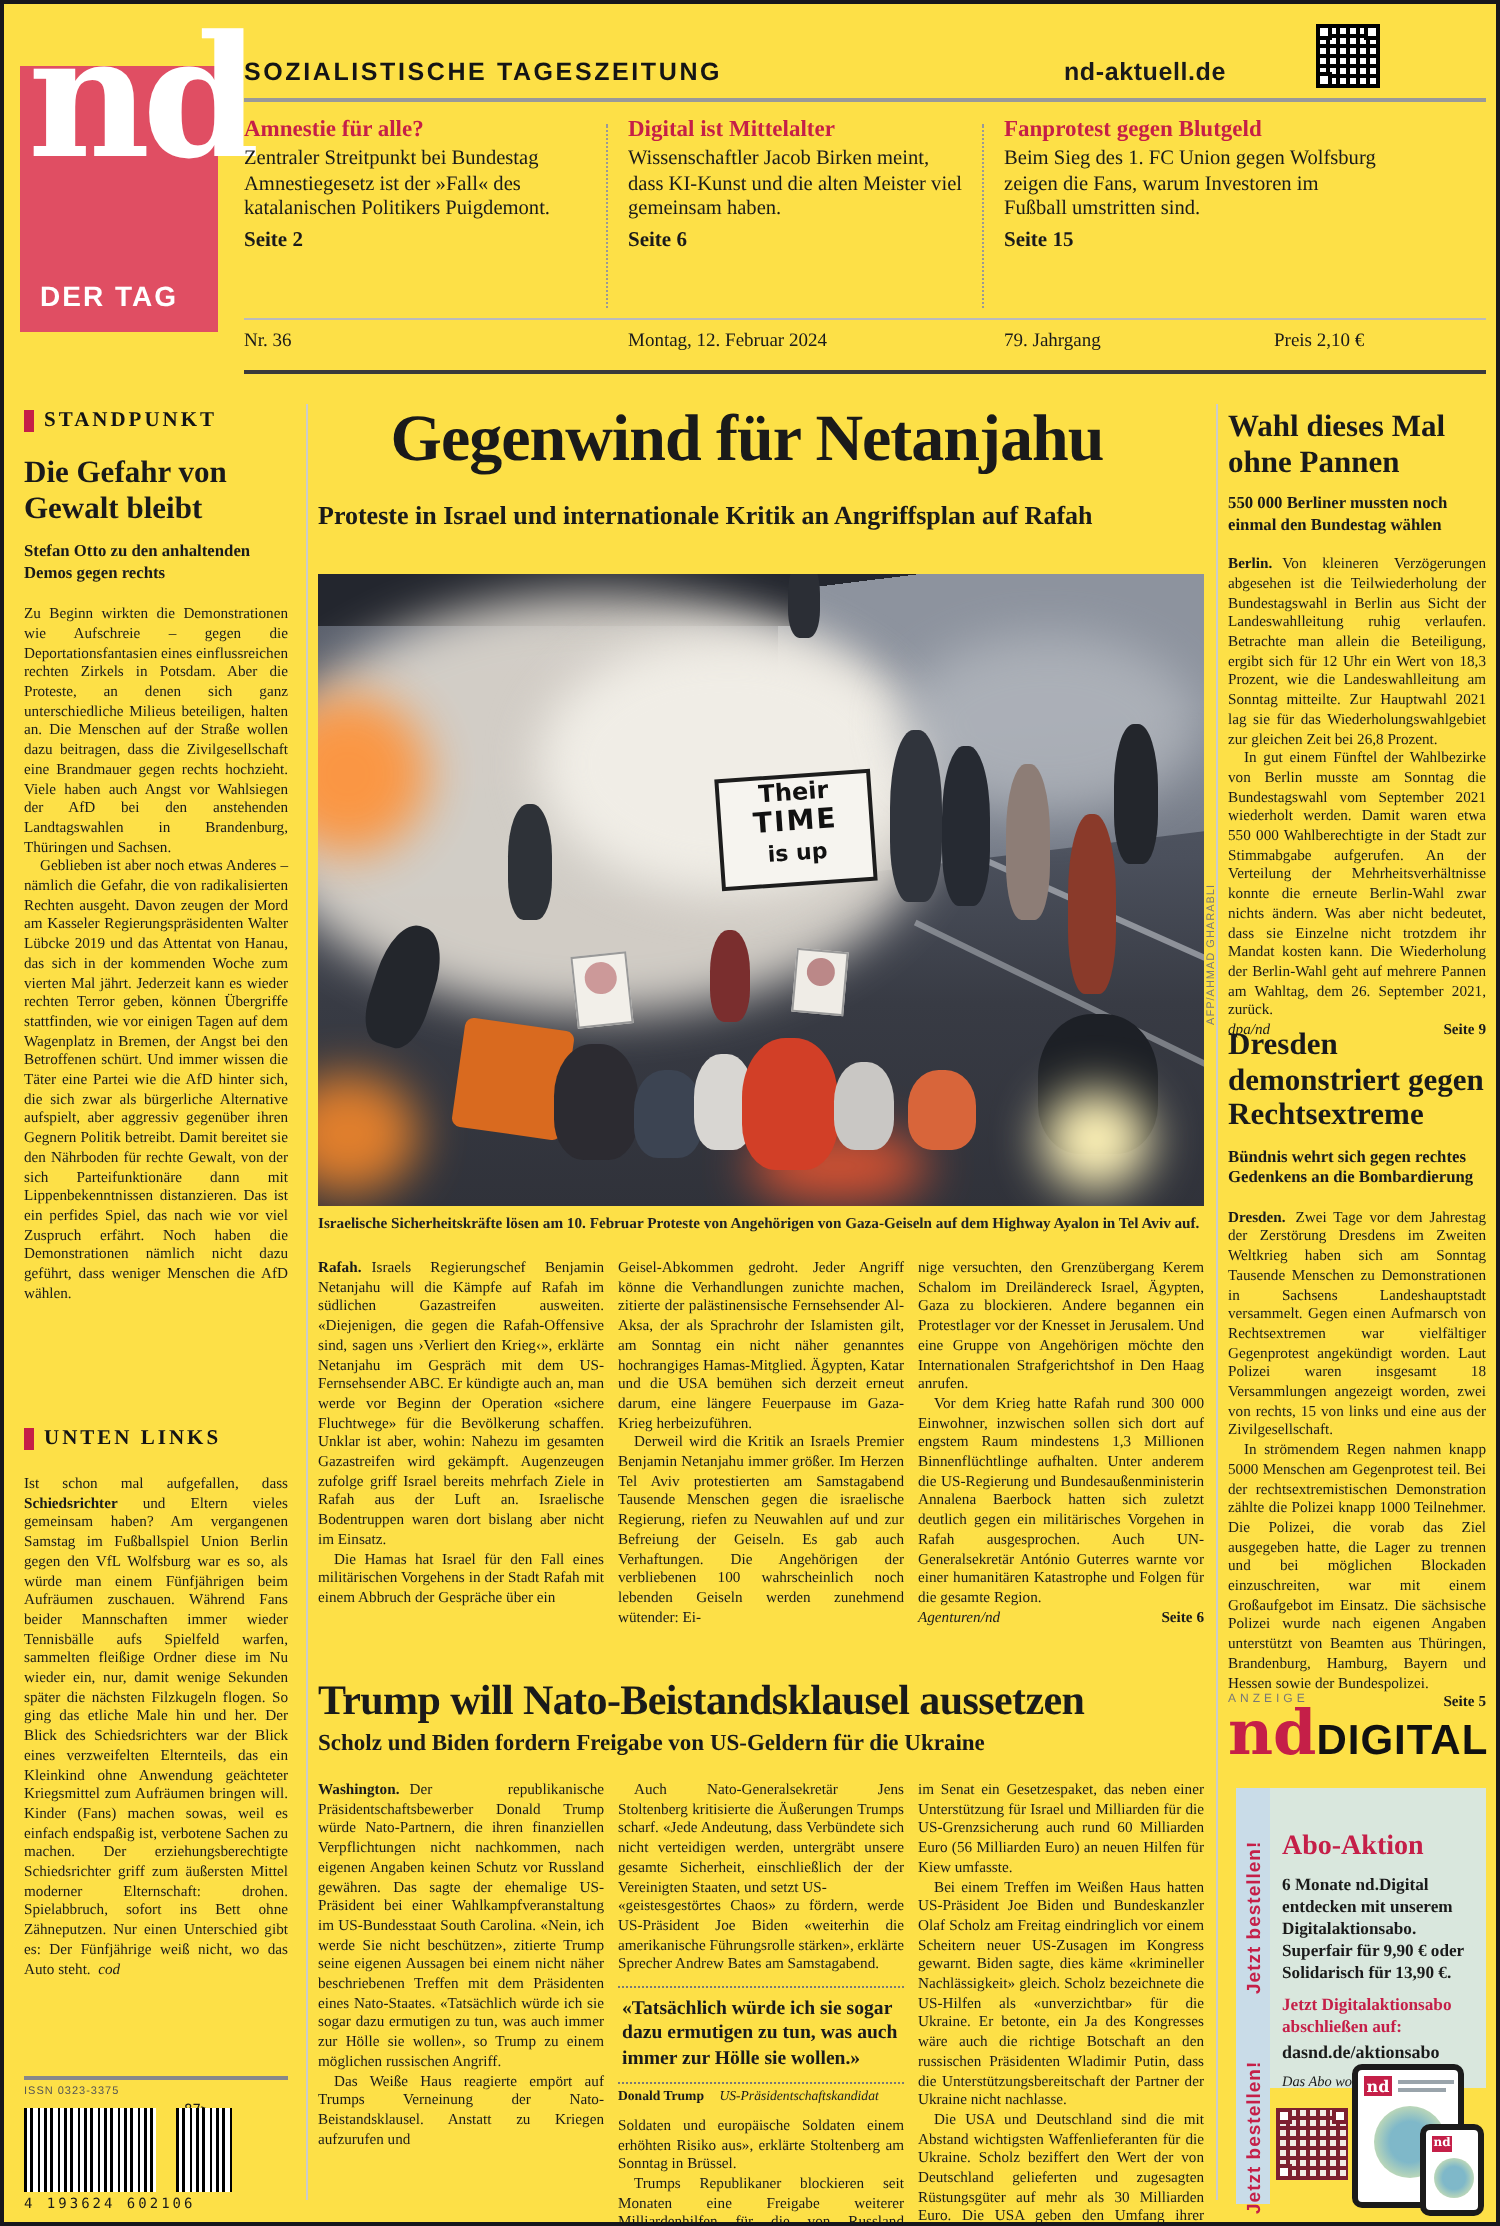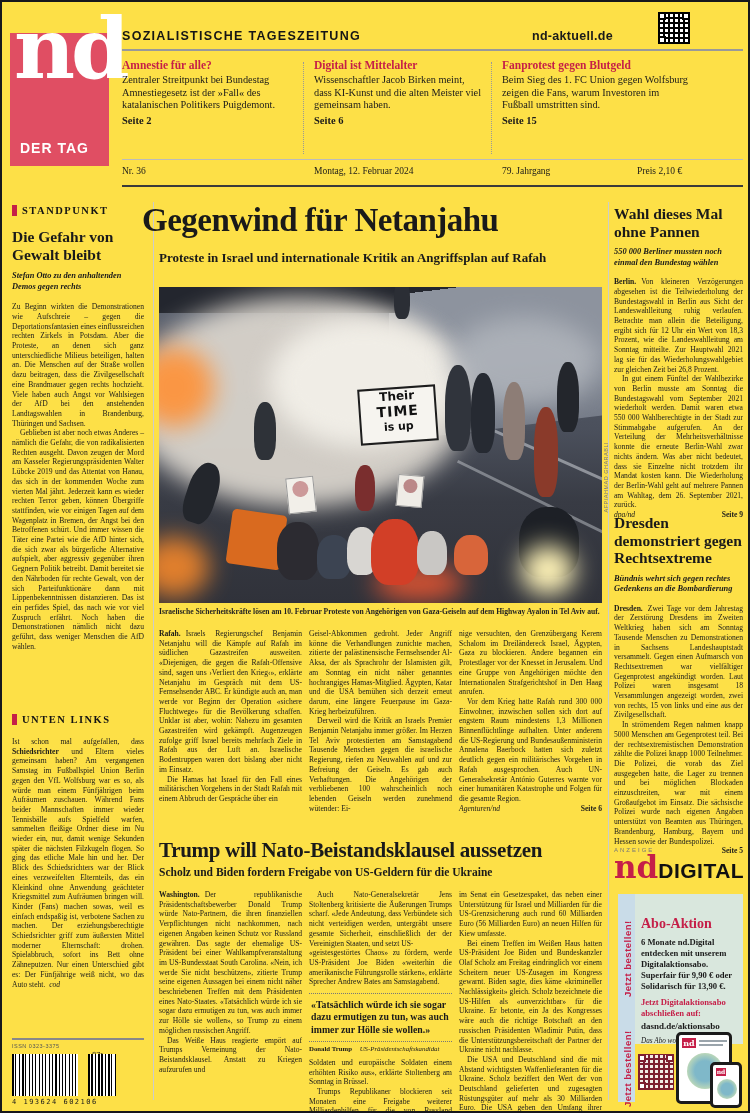--- a/index.html
+++ b/index.html
@@ -34,21 +34,21 @@
   .teaser-title{font-weight:bold;font-size:11.5px;color:#c51f48;margin:0 0 3px 0;}
   .teaser-text{font-size:10.3px;line-height:12.6px;margin:0;}
   .teaser-page{font-weight:bold;font-size:10.5px;margin-top:3px;}
   .vdot{border-left:1px dotted #999;width:0;}
   .dateline{font-size:9.5px;}
   
   .kicker{display:flex;align-items:center;gap:5px;font-family:Liberation Serif, serif;
           font-weight:bold;font-size:10.5px;letter-spacing:1.5px;color:#141414;}
   .red-tab{width:5px;height:11px;background:#c51f48;display:inline-block;}
   .h-side{font-weight:bold;font-size:15.5px;line-height:17.5px;margin:0;}
-  .sub-side{font-weight:bold;font-size:8.4px;line-height:10.6px;margin:0;font-style:italic;}
+  .sub-side{font-weight:bold;font-size:8.4px;line-height:10.6px;margin:0;}
   p.body{font-size:7.6px;line-height:9.7px;text-align:justify;margin:0;}
   p.body.ind{text-indent:8px;}
   .leadin{font-weight:bold;margin-right:5px;}
   .sigline{font-size:7.6px;line-height:9.7px;display:flex;justify-content:space-between;}
   .sig-it{font-style:italic;}
   .sig-b{font-weight:bold;}
   
   .headline-main{font-weight:bold;font-size:33px;line-height:36px;letter-spacing:-.5px;margin:0;}
   .subhead-main{font-weight:bold;font-size:13px;margin:0;}
   .headline-2{font-weight:bold;font-size:21px;letter-spacing:-.3px;margin:0;}
@@ -165,21 +165,21 @@
     <p class="body" style="margin-top:12px;"><span>Ist schon mal aufgefallen, dass </span><b>Schiedsrichter</b><span> und Eltern vieles gemeinsam haben? Am vergangenen Samstag im Fußballspiel Union Berlin gegen den VfL Wolfsburg war es so, als würde man einem Fünfjährigen beim Aufräumen zuschauen. Während Fans beider Mannschaften immer wieder Tennisbälle aufs Spielfeld warfen, sammelten fleißige Ordner diese im Nu wieder ein, nur, damit wenige Sekunden später die nächsten Filzkugeln flogen. So ging das etliche Male hin und her. Der Blick des Schiedsrichters war der Blick eines verzweifelten Elternteils, das ein Kleinkind ohne Anwendung geächteter Kriegsmittel zum Aufräumen bringen will. Kinder (Fans) machen sowas, weil es einfach endspaßig ist, verbotene Sachen zu machen. Der erziehungsberechtigte Schiedsrichter griff zum äußersten Mittel moderner Elternschaft: drohen. Spielabbruch, sofort ins Bett ohne Zähneputzen. Nur einen Unterschied gibt es: Der Fünfjährige weiß nicht, wo das Auto steht.</span>&nbsp;&nbsp;<i class="sig-it">cod</i></p>
   </div>
 
   <div class="abs rule" style="left:10px;top:1036px;width:132px;height:2px;background:#888;"></div>
   <div class="abs issn" style="left:10px;top:1041px;">ISSN 0323-3375</div>
   <div class="abs bc-suffix" style="left:90px;top:1049px;">87&gt;</div>
   <div class="abs barcode" style="left:10px;top:1052px;width:66px;height:42px;"></div>
   <div class="abs barcode" style="left:86px;top:1052px;width:28px;height:42px;"></div>
   <div class="abs bc-digits" style="left:10px;top:1096px;">4 193624 602106</div>
 
-  <h1 class="abs headline-main" style="left:140px;top:200px;width:443px;">Gegenwind für Netanjahu</h1>
+  <h1 class="abs headline-main" style="left:150px;top:200px;width:443px;text-align:center;">Gegenwind für Netanjahu</h1>
   <p class="abs subhead-main" style="left:157px;top:248px;width:443px;">Proteste in Israel und internationale Kritik an Angriffsplan auf Rafah</p>
 
   <div class="abs photo">
     <div class="ph" style="left:230px;top:-20px;width:240px;height:160px;background:linear-gradient(180deg,#23262e 0 14px,#8d939e 14px 60%,#767c88 100%);transform:skewY(-7deg);"></div>
     <div class="ph" style="left:0;top:0;width:240px;height:26px;background:#23262e;"></div>
     <div class="ph blur" style="left:-30px;top:10px;width:340px;height:210px;background:#d9d4cc;opacity:.95;"></div>
     <div class="ph blur" style="left:110px;top:30px;width:190px;height:130px;background:#f0ede6;"></div>
     <div class="ph blur" style="left:290px;top:30px;width:150px;height:90px;background:#b8bcc2;opacity:.7;"></div>
     <div class="ph blur" style="left:-25px;top:60px;width:80px;height:80px;background:#ff9136;opacity:.9;"></div>
     <div class="ph blur" style="left:-20px;top:250px;width:70px;height:60px;background:#ff8c2a;opacity:.85;"></div>

